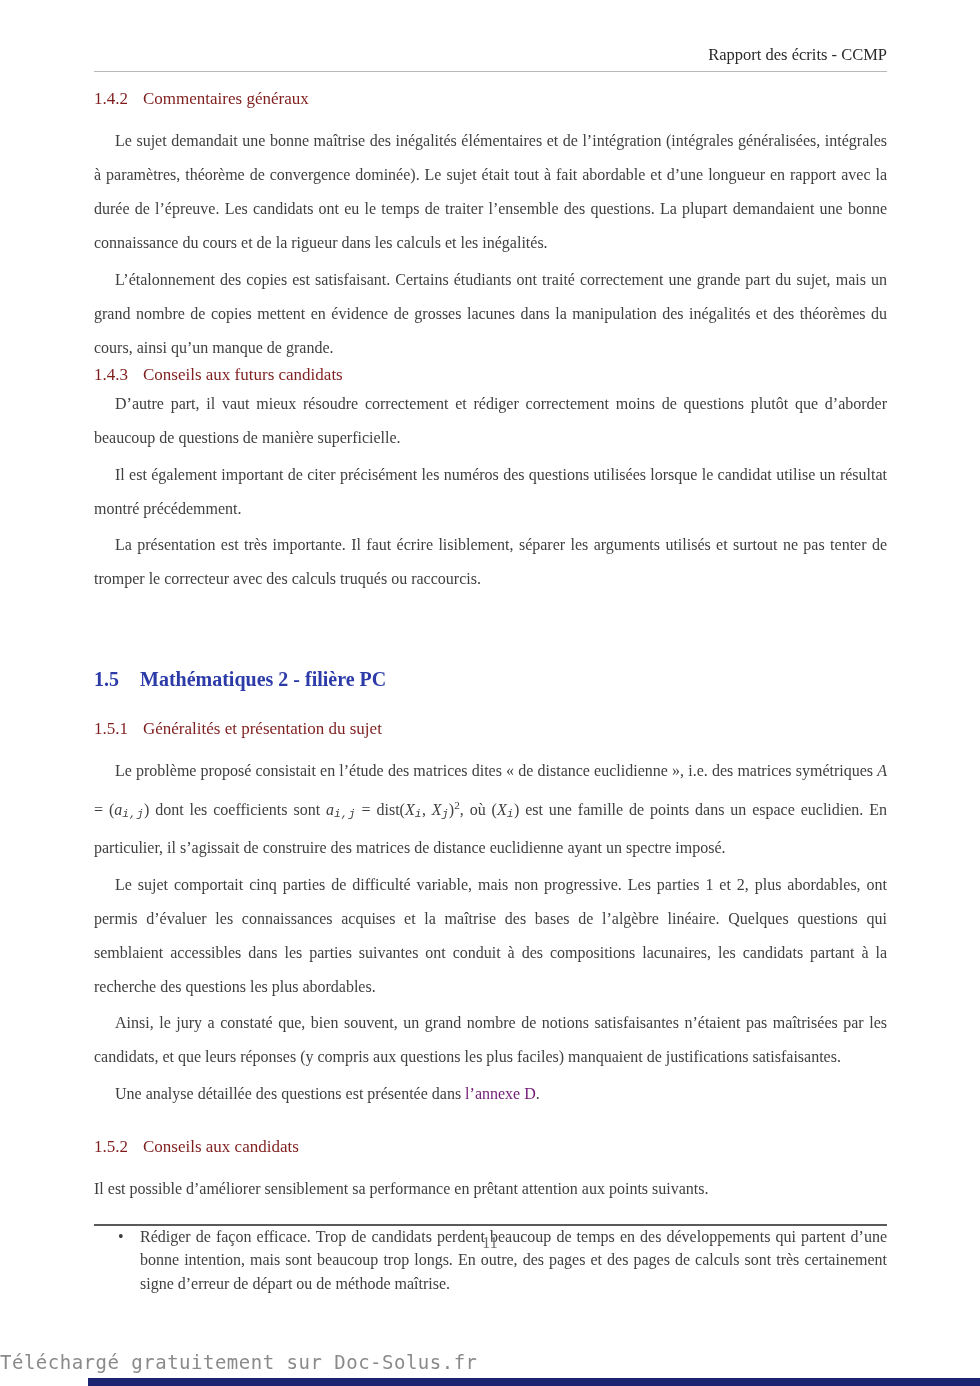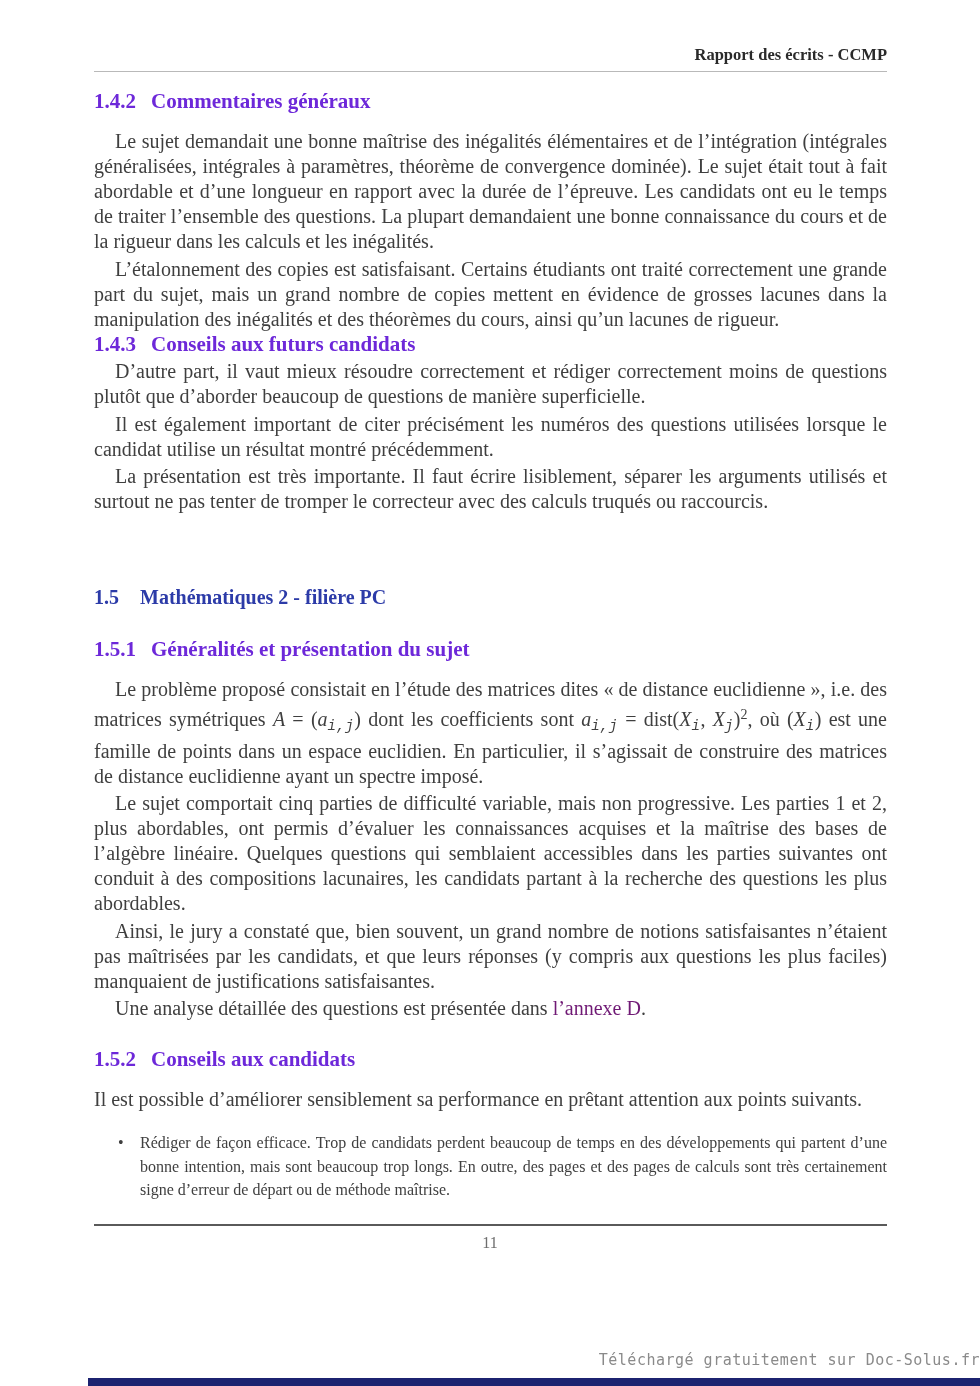--- a/index.html
+++ b/index.html
@@ -13,55 +13,55 @@
   }
   .page{
     position:absolute;
     left:94px; top:0;
     width:793px;
   }
   
   .header{
     padding-top:45px;
     text-align:right;
-    font-weight:bold;
+    font-weight:normal;
     font-size:16.5px;
     color:#2a2a2a;
   }
   .header-rule{
     margin-top:6px;
     border:none;
     border-top:1px solid #b9b9b9;
     height:0;
   }
   
   .subsection{
-    font-weight:bold;
-    color:#6d28d9;
-    font-size:21px;
+    font-weight:normal;
+    color:#7f1d1d;
+    font-size:17px;
     margin:0;
   }
   .subsection .sec-num{margin-right:15px;}
   .h-142{margin-top:17px;}
   .h-143{}
   .h-151{margin-top:28px;}
   .h-152{margin-top:26px;}
   
   .section{
     margin-top:72px;
     font-weight:bold;
     font-size:20px;
     color:#2c3ba8;
   }
   .section .sec-num{margin-right:21px;margin-top:36px;}
   
   p.body-par{
     margin:2.5px 0 0 0;
-    font-size:20px;
-    line-height:25px;
+    font-size:16px;
+    line-height:34px;
     text-align:justify;
     text-indent:21px;
     color:#3f3f3f;
   }
   p.first-after-heading{margin-top:15px;}
   p.no-indent{text-indent:0;}
   
   .run-i{font-style:italic;}
   .run-sub{font-style:italic;font-size:70%;vertical-align:-0.25em;letter-spacing:0.5px;font-family:Liberation Mono, monospace;}
   .run-sup{font-size:70%;vertical-align:0.5em;}
@@ -98,23 +98,23 @@
     left:0; width:980px;
     top:1234px;
     text-align:center;
     font-size:16px;
     color:#6e6e6e;
   }
   .watermark{
     position:absolute;
     left:0; width:980px;
     top:1351px;
-    text-align:right;
+    text-align:left;
     font-family:"DejaVu Sans Mono","Liberation Mono",monospace;
-    font-size:15px;
+    font-size:19px;
     letter-spacing:0.5px;
     color:#8a8a8a;
   }
   .bottom-bar{
     position:absolute;
     left:88px; right:0;
     bottom:0;
     height:8px;
     background:#1c2370;
   }
@@ -124,21 +124,21 @@
 
 <div class="page">
 
   <div class="header">Rapport des écrits - CCMP</div>
   <hr class="header-rule">
 
   <h3 class="subsection h-142">
     <span class="sec-num">1.4.2</span><span>Commentaires généraux</span>
   </h3>
   <p class="body-par first-after-heading">Le sujet demandait une bonne maîtrise des inégalités élémentaires et de l’intégration (intégrales généralisées, intégrales à paramètres, théorème de convergence dominée). Le sujet était tout à fait abordable et d’une longueur en rapport avec la durée de l’épreuve. Les candidats ont eu le temps de traiter l’ensemble des questions. La plupart demandaient une bonne connaissance du cours et de la rigueur dans les calculs et les inégalités.</p>
-  <p class="body-par">L’étalonnement des copies est satisfaisant. Certains étudiants ont traité correctement une grande part du sujet, mais un grand nombre de copies mettent en évidence de grosses lacunes dans la manipulation des inégalités et des théorèmes du cours, ainsi qu’un lacunes de rigueur.</p>
+  <p class="body-par">L’étalonnement des copies est satisfaisant. Certains étudiants ont traité correctement une grande part du sujet, mais un grand nombre de copies mettent en évidence de grosses lacunes dans la manipulation des inégalités et des théorèmes du cours, ainsi qu’un manque de grande.</p>
 
   <h3 class="subsection h-143">
     <span class="sec-num">1.4.3</span><span>Conseils aux futurs candidats</span>
   </h3>
   <p class="body-par">D’autre part, il vaut mieux résoudre correctement et rédiger correctement moins de questions plutôt que d’aborder beaucoup de questions de manière superficielle.</p>
   <p class="body-par">Il est également important de citer précisément les numéros des questions utilisées lorsque le candidat utilise un résultat montré précédemment.</p>
   <p class="body-par">La présentation est très importante. Il faut écrire lisiblement, séparer les arguments utilisés et surtout ne pas tenter de tromper le correcteur avec des calculs truqués ou raccourcis.</p>
 
   <h2 class="section">
     <span class="sec-num">1.5</span><span>Mathématiques 2 - filière PC</span>

